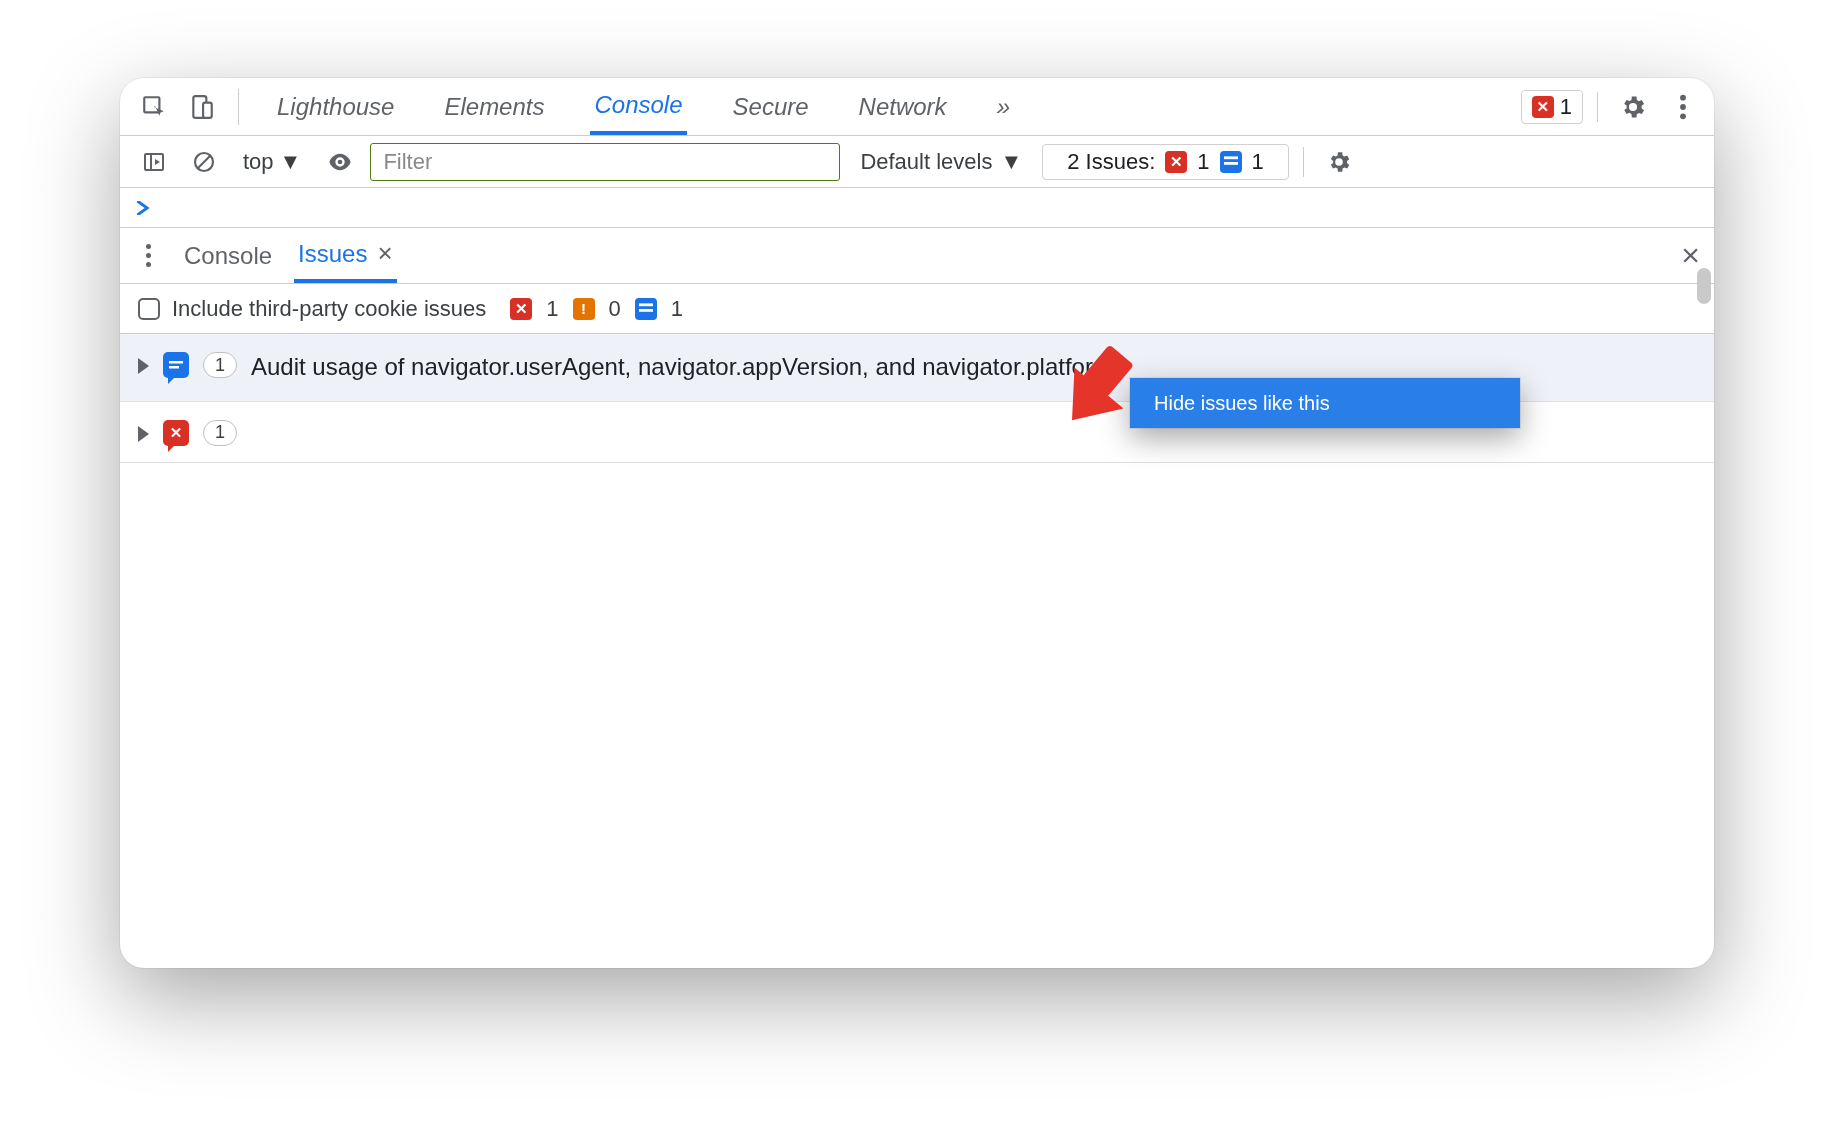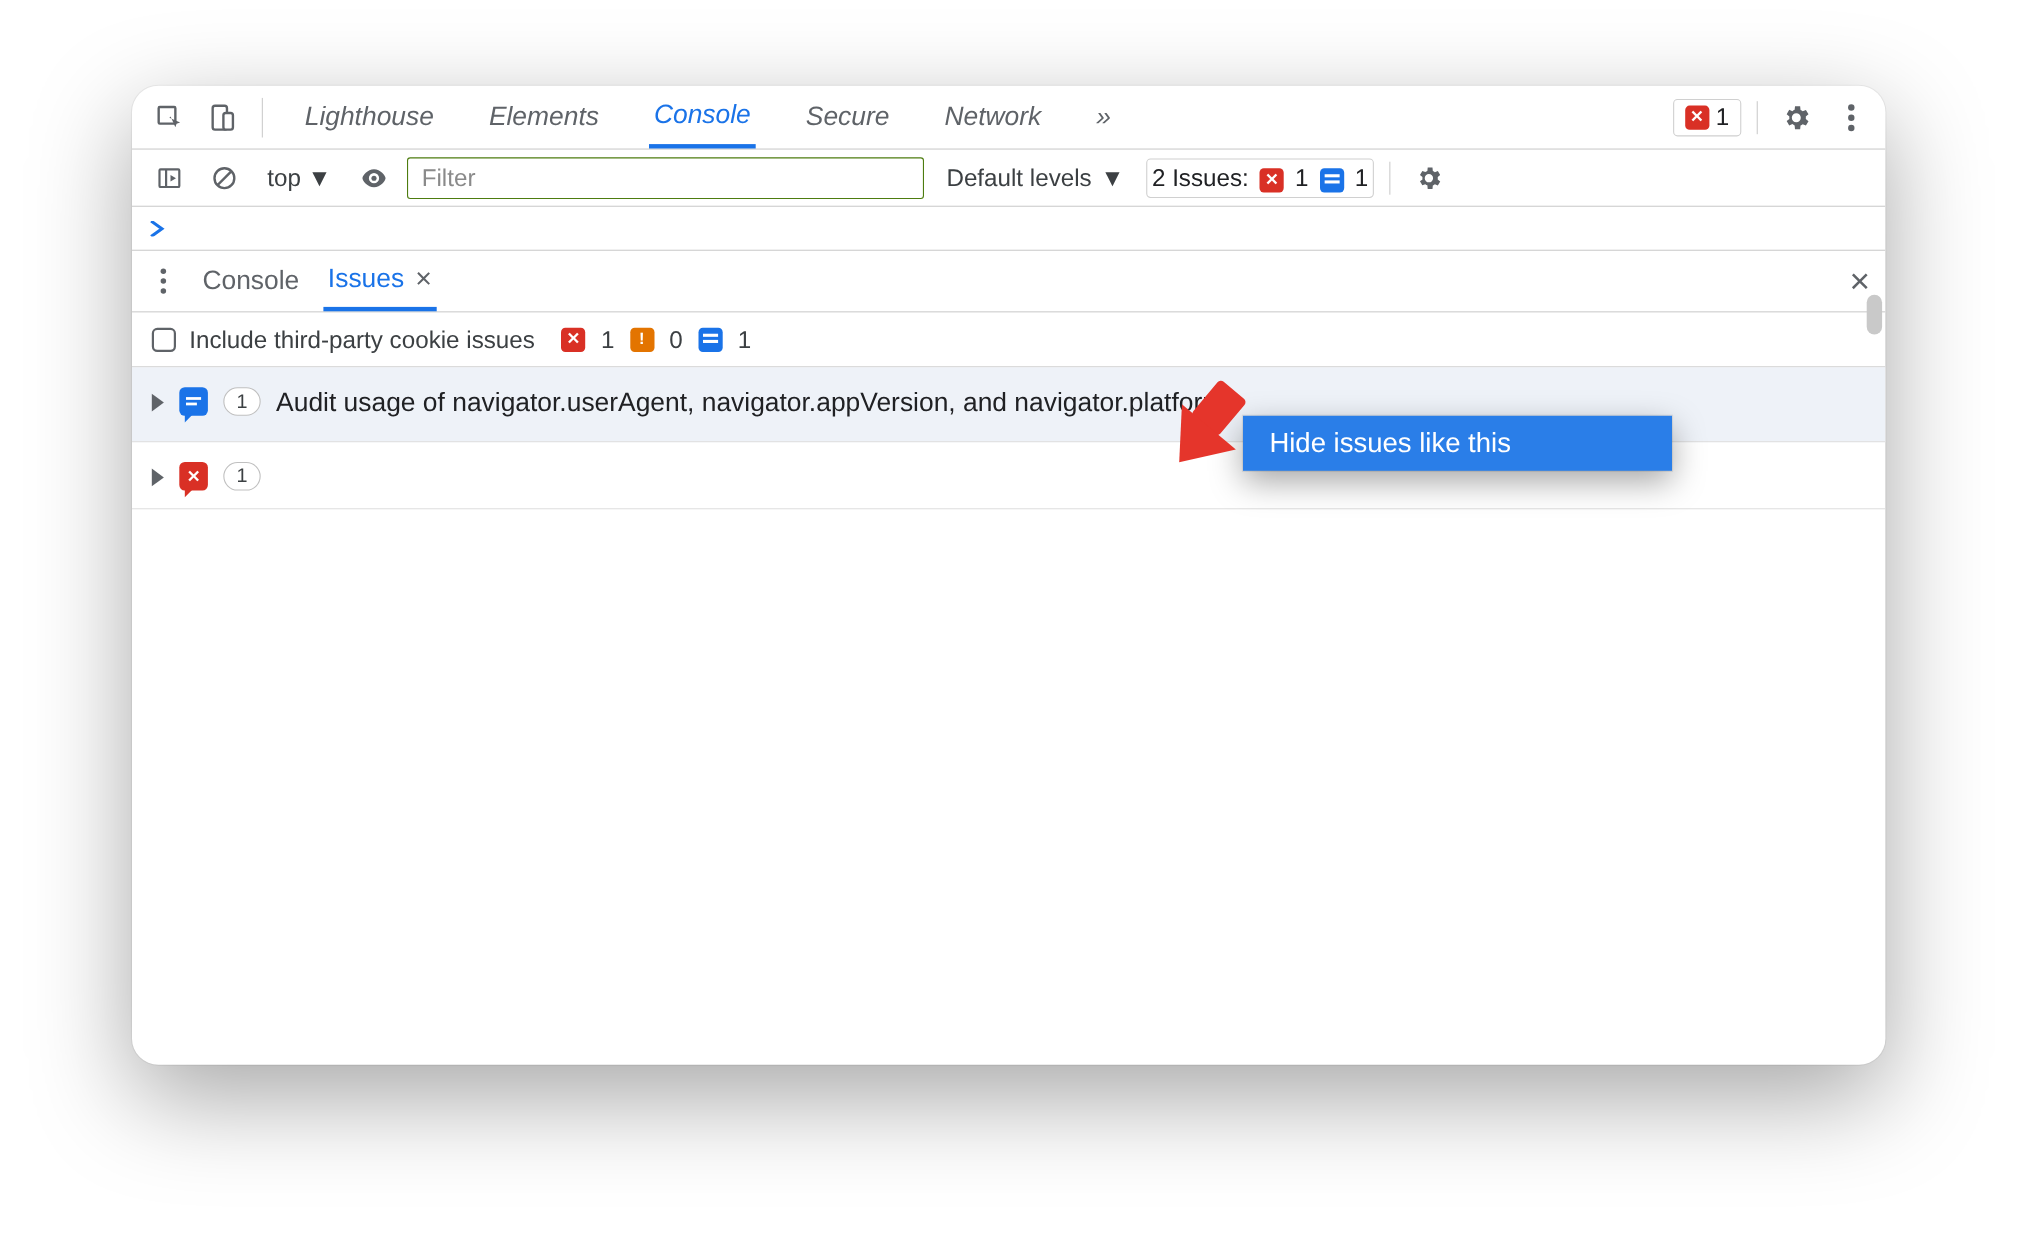--- a/index.html
+++ b/index.html
@@ -107,23 +107,23 @@
     border:1px solid #4d7c0f; border-radius:3px;
     padding:0 12px; font-size:22px; color:#3c4043;
     background:#fff;
   }
   .filter-input::placeholder { color:#8a8a8a; }
   .levels {
     display:flex; align-items:center; gap:8px; color:#3c4043;
     padding:0 10px; height:38px;
   }
   .issues-chip {
-    display:flex; align-items:flex-end; gap:10px;
+    display:flex; align-items:center; gap:10px;
     border:1px solid #d0d0d0; border-radius:4px;
-    padding:4px 4px; color:#202124; background:#fff;
+    padding:4px 24px; color:#202124; background:#fff;
   }
   .count-after { font-size:22px; }
 
   
   .prompt-row {
     height:40px; display:flex; align-items:center; padding-left:16px;
     border-bottom:1px solid #ccc; color:#1a73e8;
   }
 
   
@@ -170,21 +170,21 @@
   .issue-text{flex:1;line-height:1.45;}
 
   
   .ctx-menu {
     position:absolute;
     left:1130px; top:378px;
     width:390px; background:#2a7ee8;
     box-shadow:0 10px 30px rgba(0,0,0,.35), 0 0 0 1px rgba(0,0,0,.08);
   }
   .ctx-item { height:50px; display:flex; align-items:center; padding:0 24px;
-    color:#fff; font-size:25px; }
+    color:#fff; font-size:20px; }
 
   
   .arrow-cursor {
     position:absolute;
     left:1044px; top:338px;
     width:110px; height:100px;
     pointer-events:none;
   }
   .arrow-cursor svg{ width:100%; height:100%; }
   .scroll-thumb{ position:absolute; right:3px; top:190px; width:14px; height:36px; background:#c9c9c9; border-radius:7px;}

